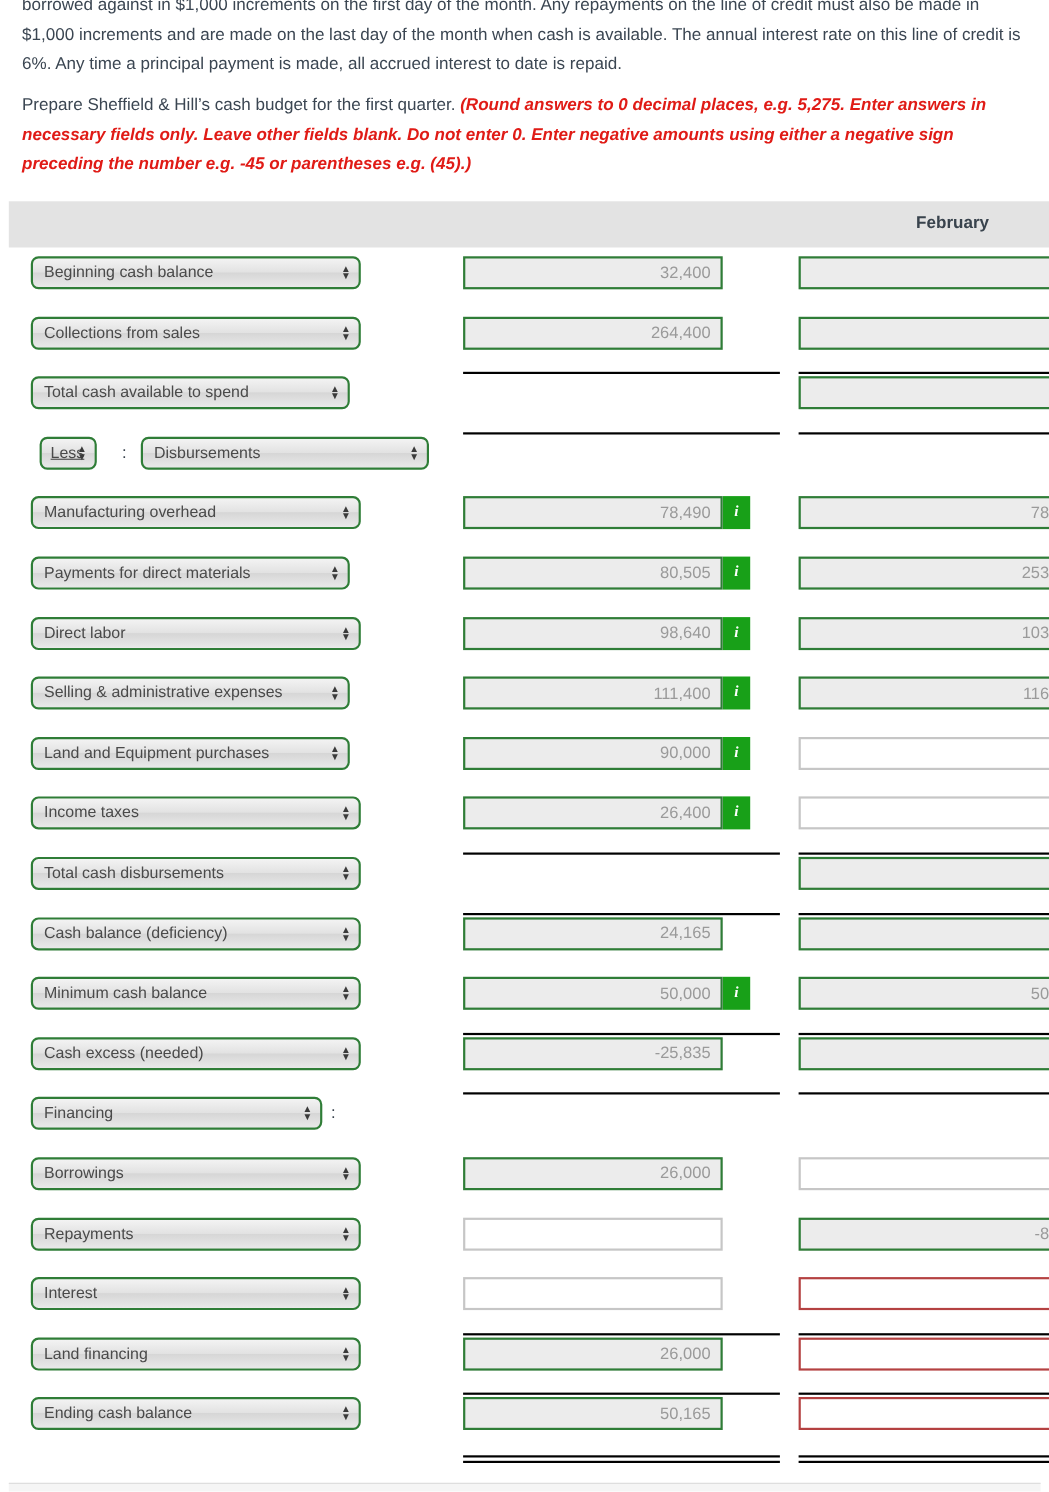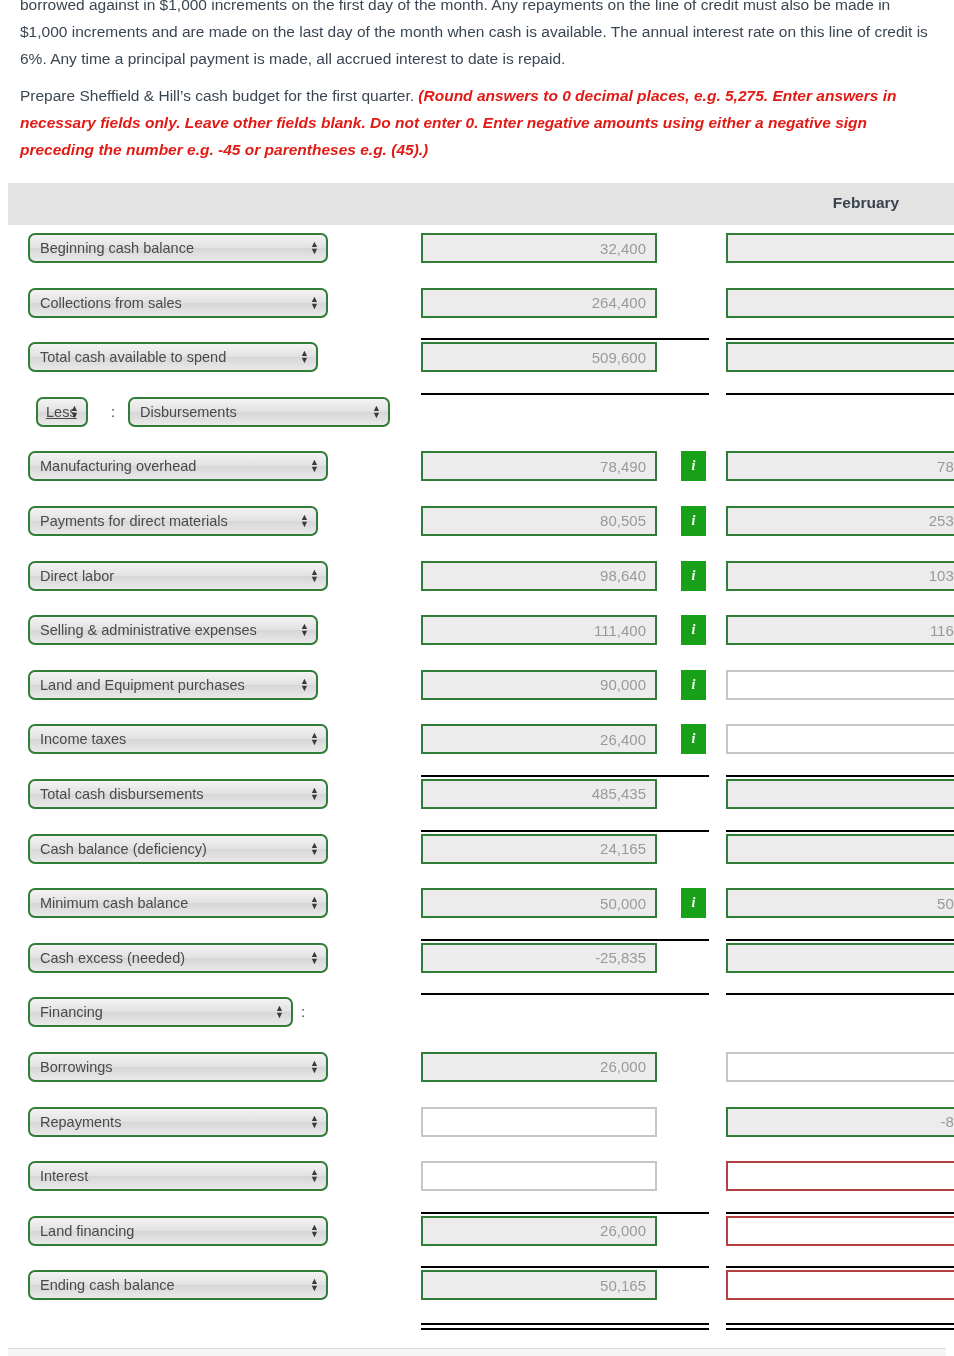--- a/index.html
+++ b/index.html
@@ -159,21 +159,21 @@
     border-color: #c6c6c6;
     background: #ffffff;
   }
   .fld.invalid {
     border-color: #b44141;
     background: #ffffff;
     color: #3f3f3f;
   }
 
   
-  .cell.has-info { display: flex; align-items: flex-end; gap: 24px; }
+  .cell.has-info { display: flex; align-items: flex-end; }
   .info-badge {
     width: 25px;
     height: 30px;
     box-sizing: border-box;
     background: #18a018;
     color: #ffffff;
     font-weight: bold;
     font-size: 14px;
     font-style: italic;
     display: flex;
@@ -256,23 +256,20 @@
       <div class="rule jan" style="top: 113.2px;"></div>
       <div class="rule feb" style="top: 113.2px;"></div>
       <div class="row">
         <div class="sel w290">
           <span>Total cash available to spend</span>
           <span class="spin">
             <i>▲</i>
             <i>▼</i>
           </span>
         </div>
-        <div class="cell jan">
-          <div class="fld w236">509,600</div>
-        </div>
         <div class="cell feb">
           <div class="fld w268">611</div>
         </div>
       </div>
       <div class="rule jan" style="top: 167.8px;"></div>
       <div class="rule feb" style="top: 167.8px;"></div>
       <div class="row">
         <div class="sel w60">
           <span>Less</span>
           <span class="spin">
@@ -387,23 +384,20 @@
       </div>
       <div class="rule jan" style="top: 550px;"></div>
       <div class="rule feb" style="top: 550px;"></div>
       <div class="row">
         <div class="sel w300">
           <span>Total cash disbursements</span>
           <span class="spin">
             <i>▲</i>
             <i>▼</i>
           </span>
-        </div>
-        <div class="cell jan">
-          <div class="fld w236">485,435</div>
         </div>
         <div class="cell feb">
           <div class="fld w268">552</div>
         </div>
       </div>
       <div class="rule jan" style="top: 604.6px;"></div>
       <div class="rule feb" style="top: 604.6px;"></div>
       <div class="row">
         <div class="sel w300">
           <span>Cash balance (deficiency)</span>

